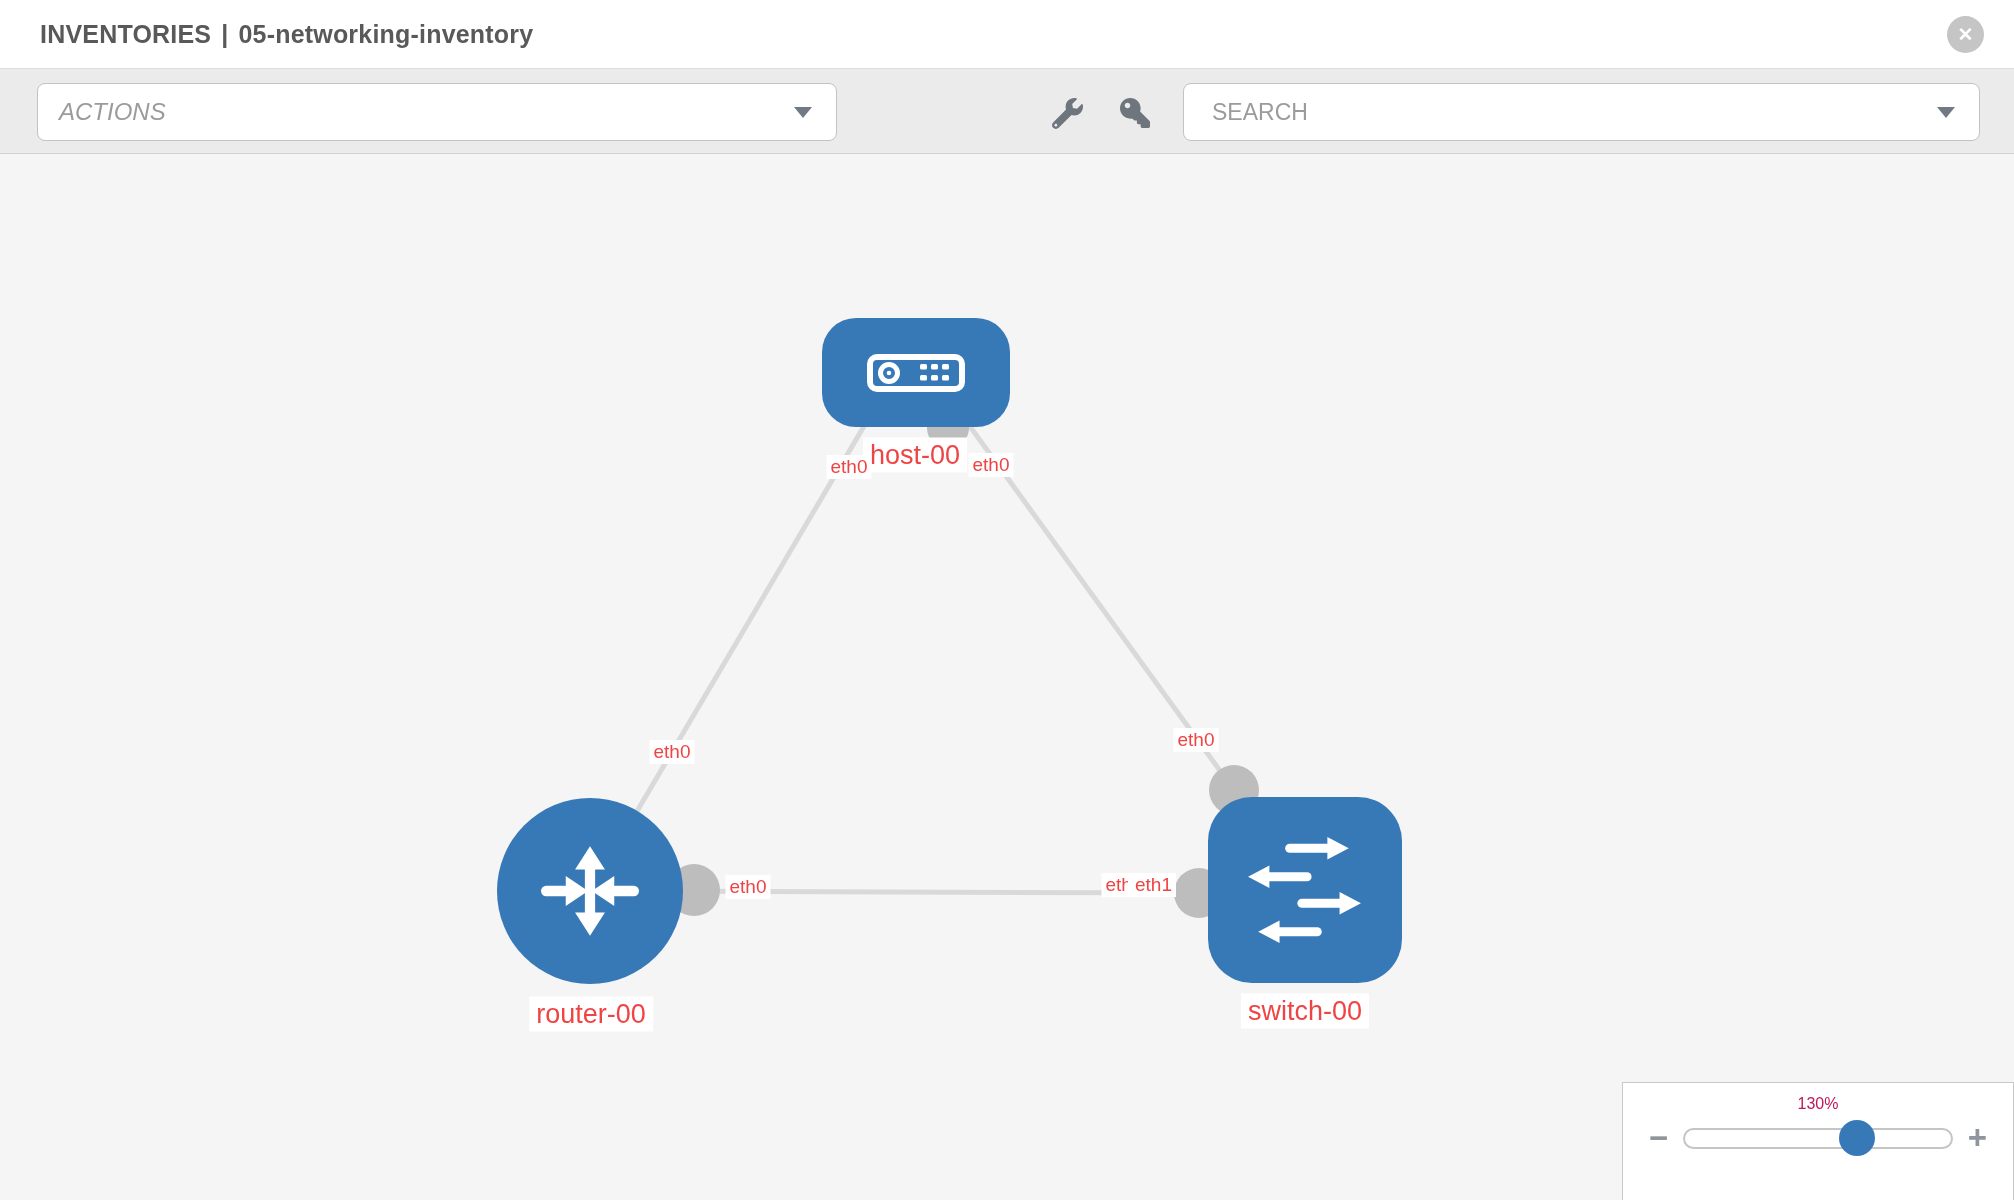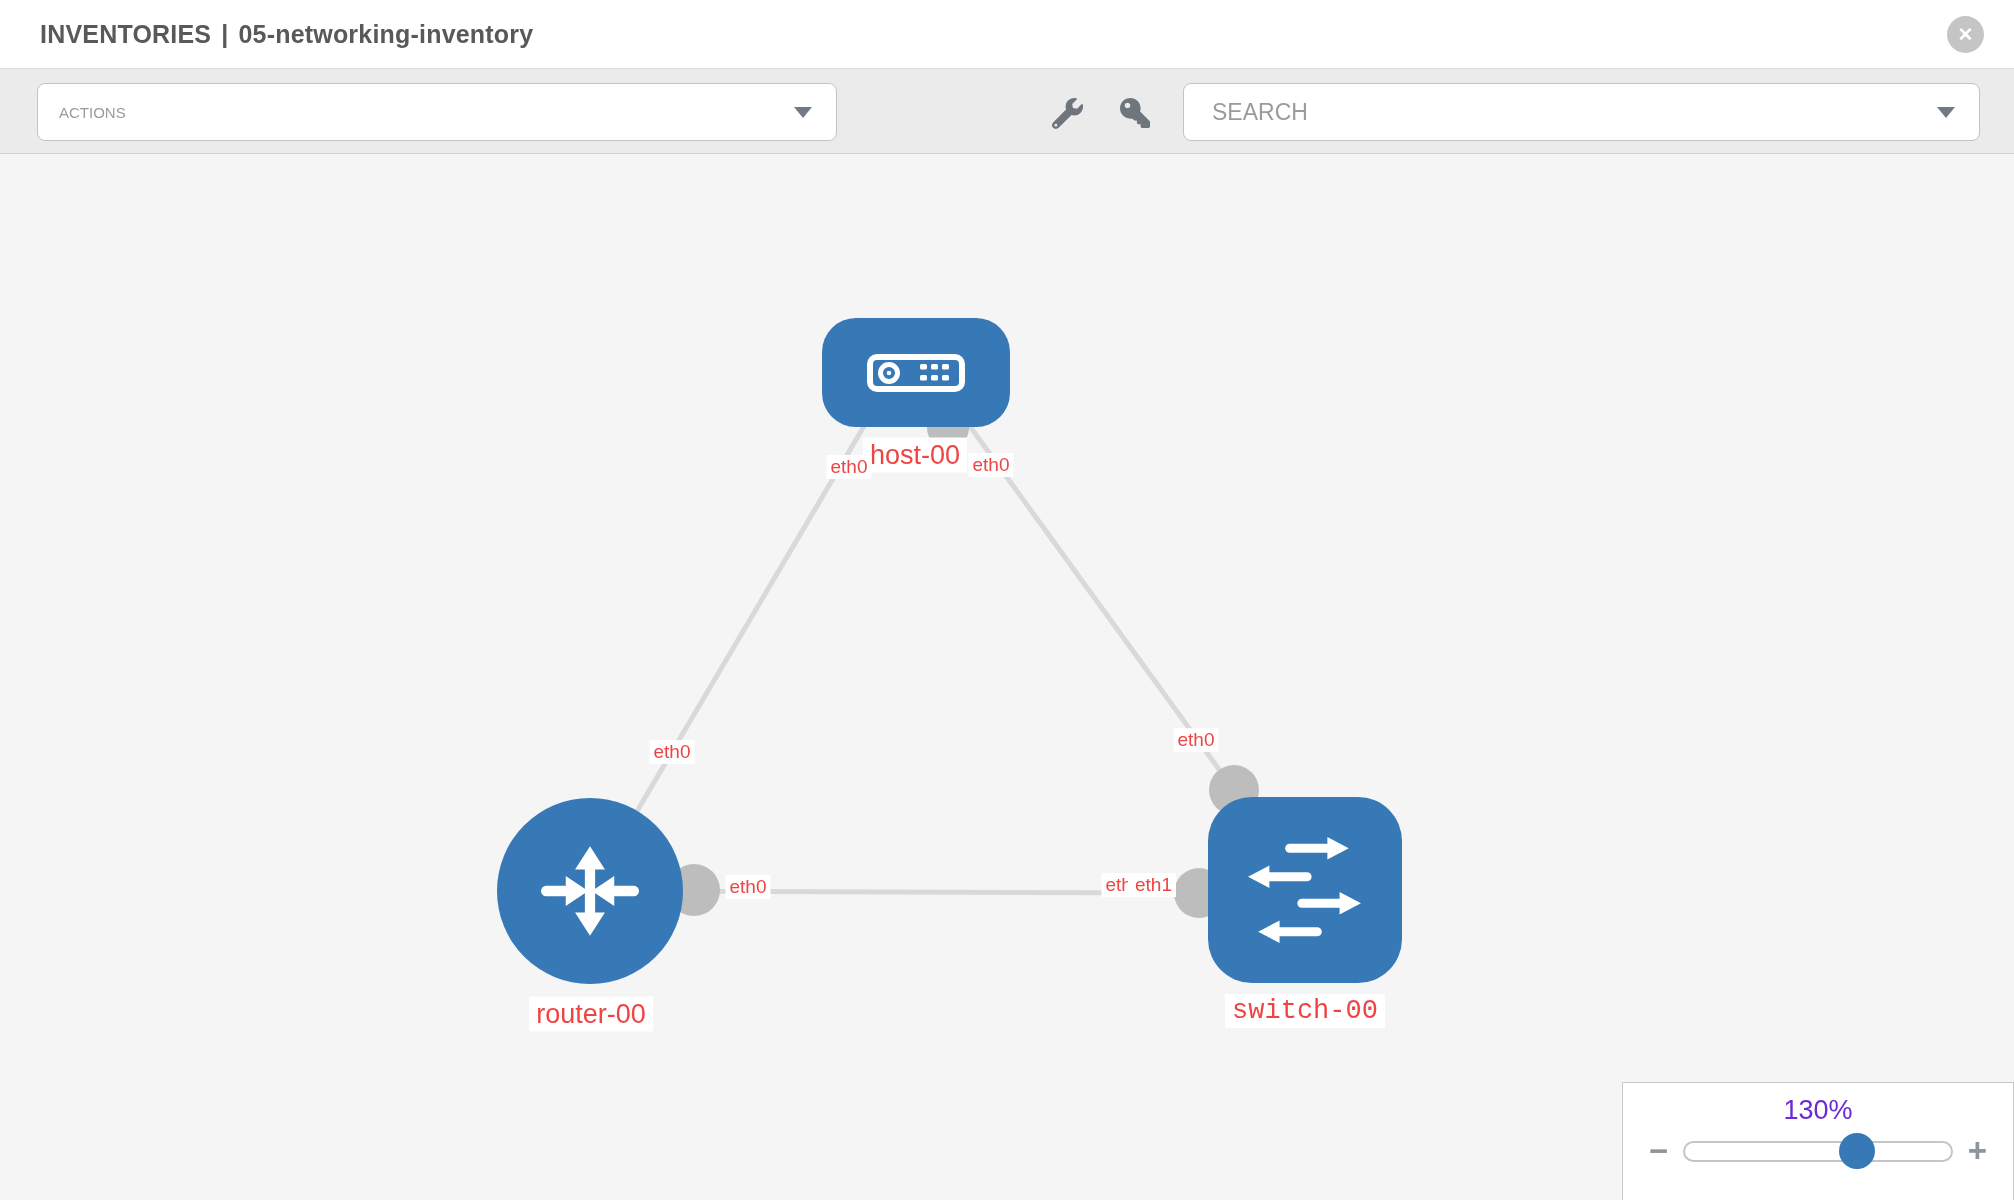--- a/index.html
+++ b/index.html
@@ -16,21 +16,21 @@
     border: none; border-radius: 50%; background: #c5c5c5; cursor: pointer;
     color: #fff; font-size: 19px; font-weight: bold; line-height: 37px; text-align: center;
     display: flex; align-items: center; justify-content: center; }
 
   
   .toolbar { position: relative; height: 85px; background: #ebebeb;
     border-bottom: 1px solid #d2d2d2; }
   .select-box { position: absolute; top: 14px; height: 58px; background: #fff;
     border: 1px solid #c3c3c3; border-radius: 8px; cursor: pointer; }
   .select-box .sel-label { position: absolute; left: 21px; top: 50%;
-    transform: translateY(-50%); font-size: 15px; color: #9b9b9b; }
+    transform: translateY(-50%); font-size: 24px; color: #9b9b9b; font-style: italic; }
   .caret { position: absolute; right: 24px; top: 50%; margin-top: -5px;
     width: 0; height: 0; border-left: 9px solid transparent;
     border-right: 9px solid transparent; border-top: 11px solid #717a84; }
   .actions-box { left: 37px; width: 800px; }
   .search-box { left: 1183px; width: 797px; }
   .search-box input { position: absolute; left: 0; top: 0; width: calc(100% - 60px);
     height: 100%; border: none; outline: none; background: transparent;
     padding-left: 28px; font-size: 23px; color: #666;
     font-family: "Liberation Sans", sans-serif; }
   .search-box input::placeholder { color: #9b9b9b; opacity: 1; }
@@ -53,21 +53,21 @@
 
   .lbl { position: absolute; z-index: 4; transform: translate(-50%,-50%);
     background: #fff; color: #ef4444; white-space: nowrap; }
   .node-lbl { font-size: 27px; padding: 2px 7px; }
   .if-lbl { font-size: 19px; padding: 1px 4px; }
 
   
   .zoom-panel { position: absolute; z-index: 5; left: 1622px; top: 928px;
     width: 392px; height: 130px; background: #fff;
     border: 1px solid #c9c9c9; padding: 12px 26px 0 26px; }
-  .zoom-level { text-align: center; font-size: 27px; color: #6d28d9;
+  .zoom-level { text-align: center; font-size: 16px; color: #be185d;
     margin-bottom: 10px; }
   .zoom-row { display: flex; align-items: center; gap: 15px; }
   .zoom-btn { font-size: 33px; font-weight: bold; color: #8e959d; cursor: pointer;
     line-height: 30px; user-select: none; }
   .zoom-track { position: relative; flex: 1; height: 21px; background: #fff;
     border: 2px solid #c5c5c5; border-radius: 12px; cursor: pointer; }
   .zoom-handle { position: absolute; left: 64.6%; top: 50%;
     transform: translate(-50%,-50%); width: 36px; height: 36px;
     border-radius: 50%; background: #3778b7; cursor: grab; }
 </style>
@@ -172,21 +172,21 @@
           <polygon points="101,12 80,1 80,23"></polygon>
           <polygon points="2,40 23,29 23,51"></polygon>
           <polygon points="113,66 92,55 92,77"></polygon>
           <polygon points="12,94 33,83 33,105"></polygon>
         </g>
       </svg>
     </div>
 
     <div class="lbl node-lbl" style="left:915px; top:301px;">host-00</div>
     <div class="lbl node-lbl" style="left:591px; top:860px;">router-00</div>
-    <div class="lbl node-lbl" style="left:1305px; top:857px;font-family:Liberation Mono, monospace;">switch-00</div>
+    <div class="lbl node-lbl" style="left:1305px; top:857px;">switch-00</div>
 
     <div class="lbl if-lbl" style="left:849px; top:313px;">eth0</div>
     <div class="lbl if-lbl" style="left:991px; top:311px;">eth0</div>
     <div class="lbl if-lbl" style="left:672px; top:598px;">eth0</div>
     <div class="lbl if-lbl" style="left:1196px; top:586px;">eth0</div>
     <div class="lbl if-lbl" style="left:748px; top:733px;">eth0</div>
     <div class="lbl if-lbl" style="left:1124px; top:731px;">eth0</div>
     <div class="lbl if-lbl" style="left:1152px; top:731px;padding-left:7px;">eth1</div>
 
     <div class="zoom-panel">

